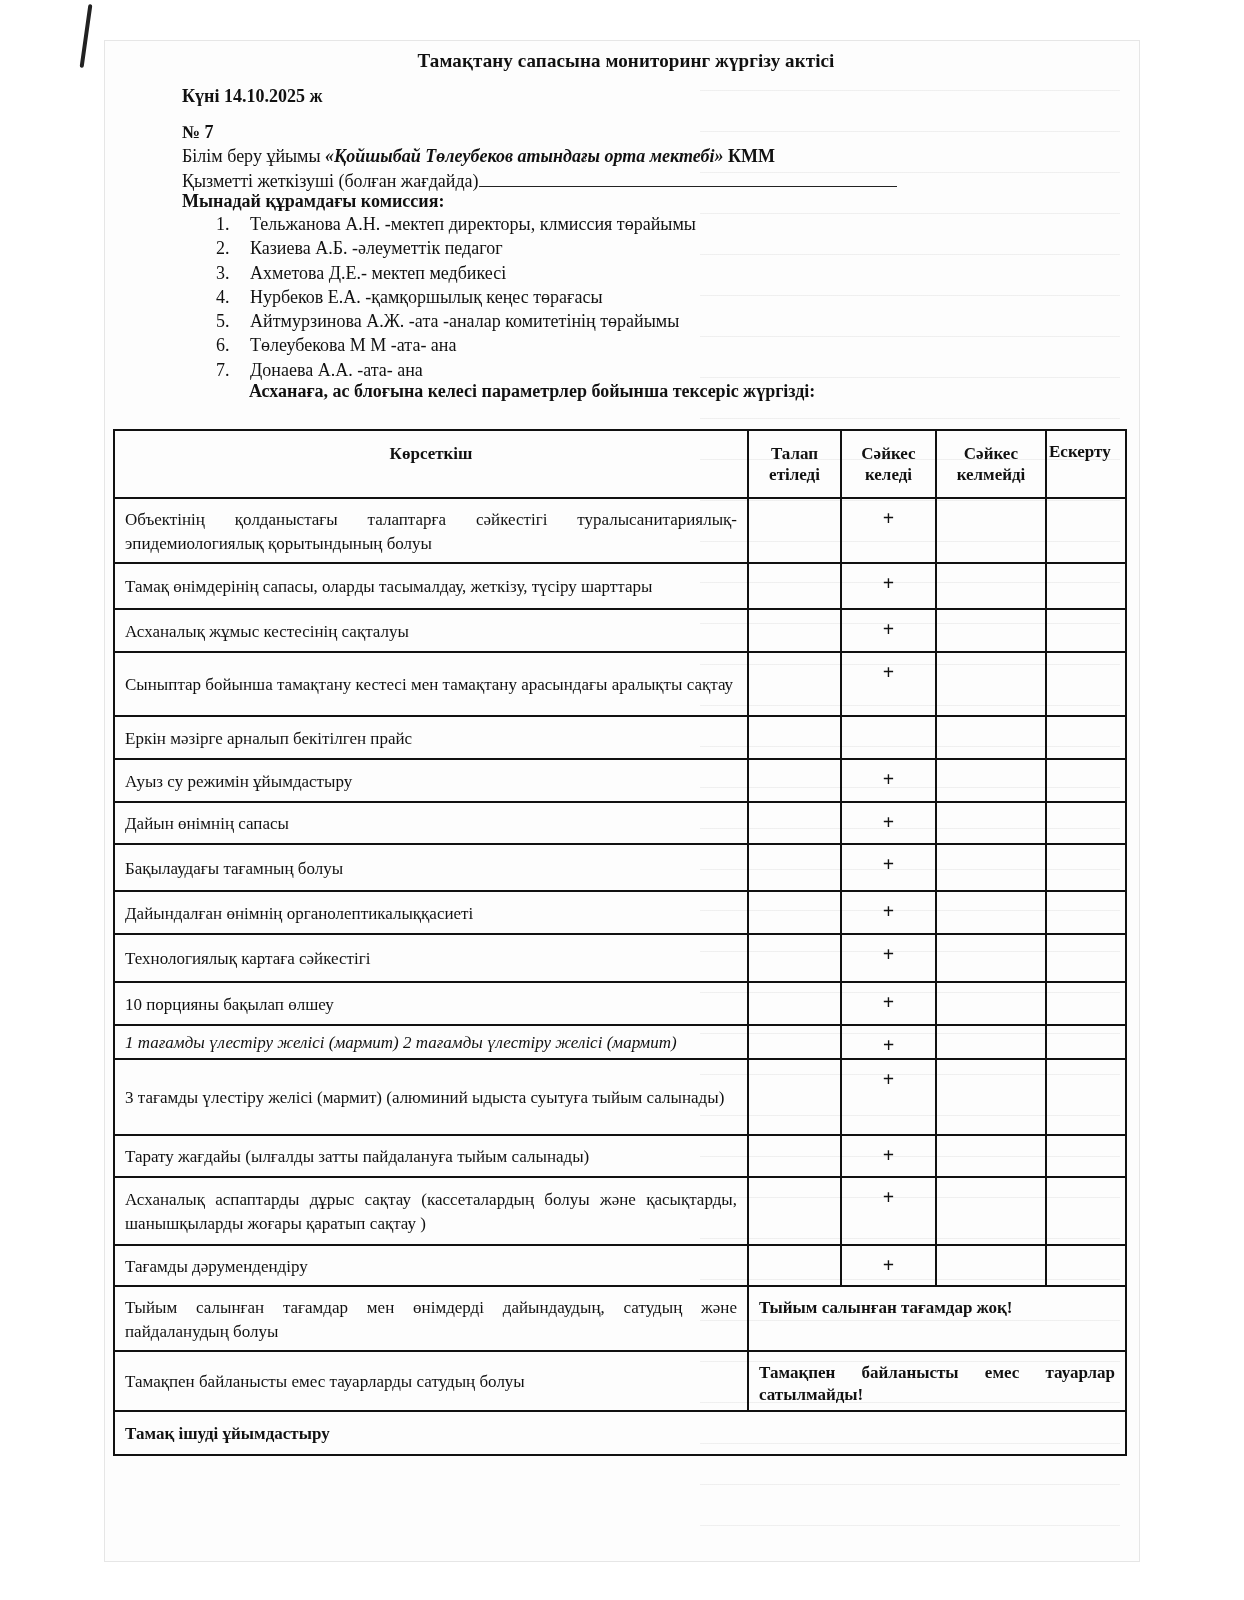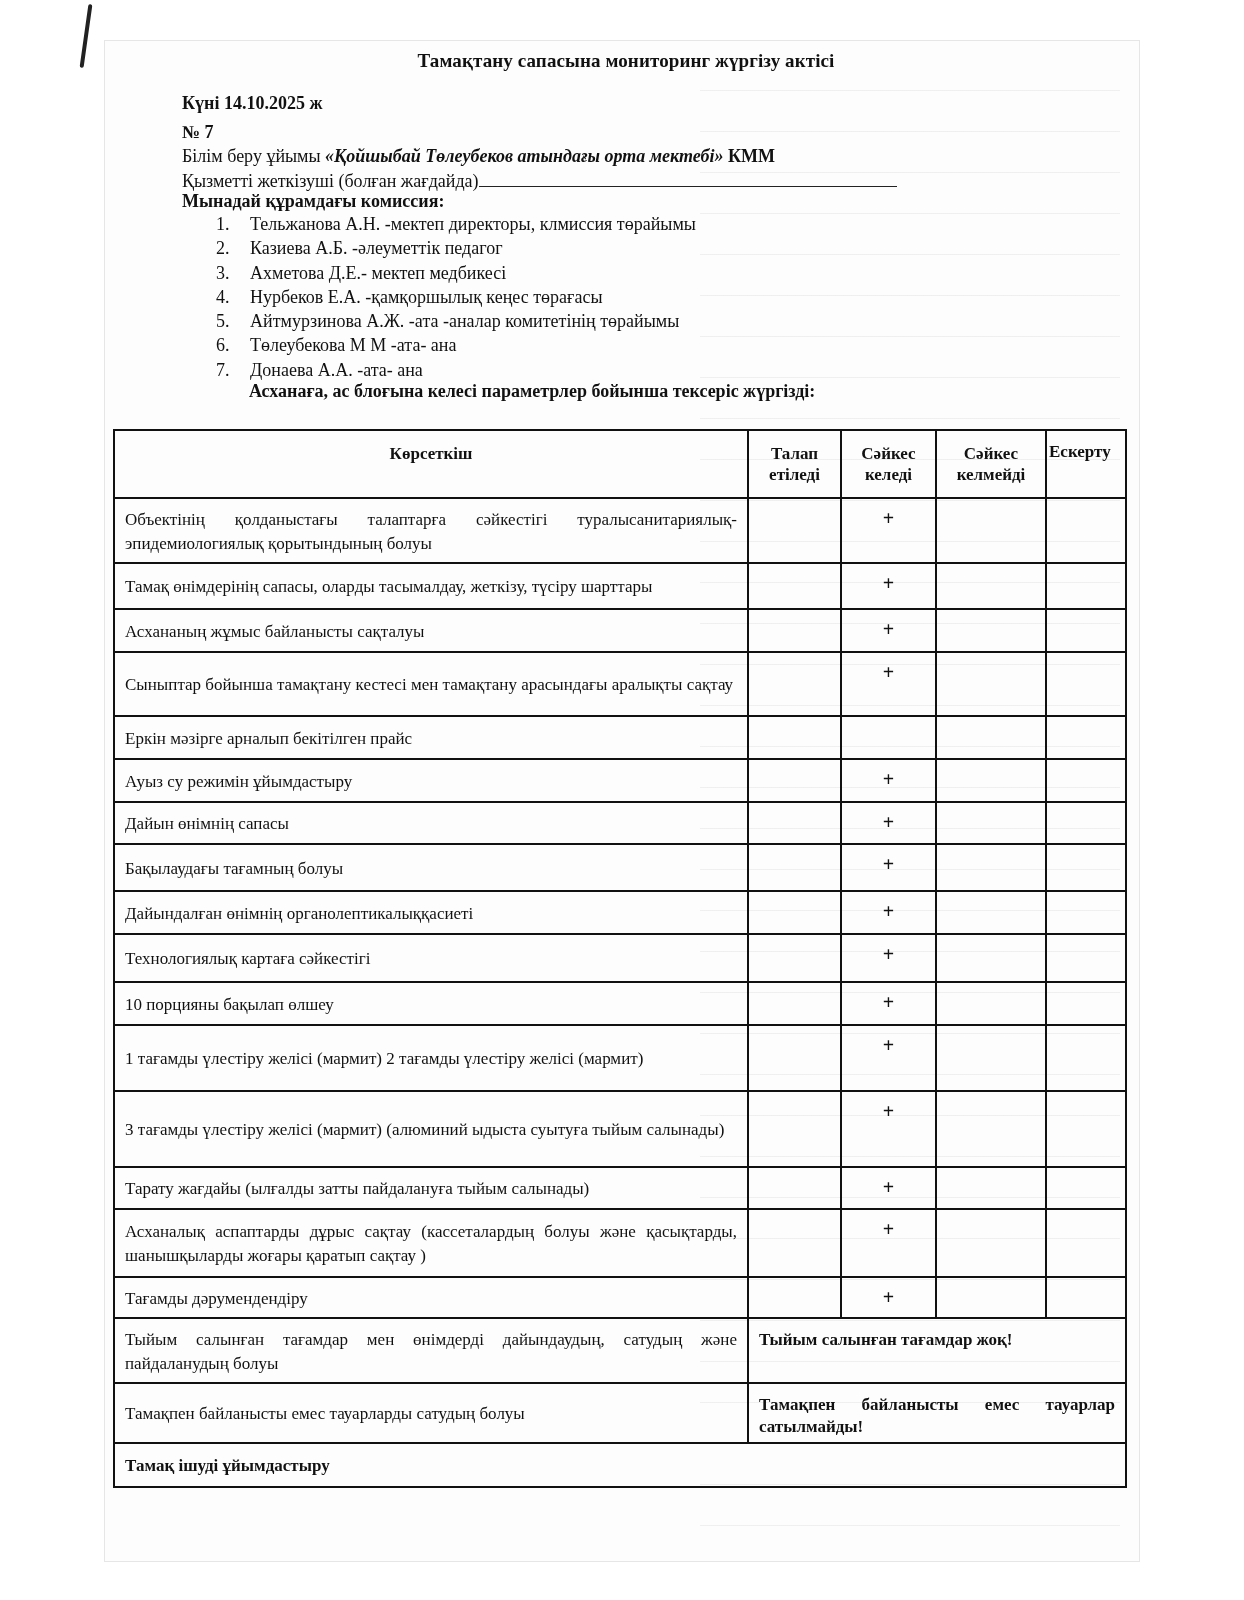--- a/index.html
+++ b/index.html
@@ -35,21 +35,21 @@
 </style>
 </head>
 <body>
 
 <div class="page"></div>
 <div class="ghost"></div>
 <div class="mark"></div>
 
 <div class="title">Тамақтану сапасына мониторинг жүргізу актісі</div>
 
-<div class="hdr" style="top:91px;">Күні 14.10.2025 ж</div>
+<div class="hdr" style="top:84px;">Күні 14.10.2025 ж</div>
 <div class="hdr" style="top:120px;">№ 7</div>
 <div class="hdr normal" style="top:144px;">
   <span>Білім беру ұйымы </span><b><i>«Қойшыбай Төлеубеков атындағы орта мектебі»</i></b><b> КММ</b>
 </div>
 <div class="hdr normal" style="top:168px;">
   <span>Қызметті жеткізуші (болған жағдайда)</span><span class="underline"></span>
 </div>
 <div class="hdr" style="top:189px;">Мынадай құрамдағы комиссия:</div>
 
 <div class="members" id="members">
@@ -111,21 +111,21 @@
         <td class="plus"></td>
       </tr>
       <tr style="height: 46px;">
         <td class="lbl">Тамақ өнімдерінің сапасы, оларды тасымалдау, жеткізу, түсіру шарттары</td>
         <td class="plus"></td>
         <td class="plus">+</td>
         <td class="plus"></td>
         <td class="plus"></td>
       </tr>
       <tr style="height: 43px;">
-        <td class="lbl">Асхананың жұмыс байланысты сақталуы</td>
+        <td class="lbl">Асханалық жұмыс кестесінің сақталуы</td>
         <td class="plus"></td>
         <td class="plus">+</td>
         <td class="plus"></td>
         <td class="plus"></td>
       </tr>
       <tr style="height: 64px;">
         <td class="lbl">Сыныптар бойынша тамақтану кестесі мен тамақтану арасындағы аралықты сақтау</td>
         <td class="plus"></td>
         <td class="plus">+</td>
         <td class="plus"></td>
@@ -173,21 +173,21 @@
         <td class="plus"></td>
         <td class="plus"></td>
       </tr>
       <tr style="height: 43px;">
         <td class="lbl">10 порцияны бақылап өлшеу</td>
         <td class="plus"></td>
         <td class="plus">+</td>
         <td class="plus"></td>
         <td class="plus"></td>
       </tr>
-      <tr style="height: 66px;">
+      <tr style="height: 34px; font-style: italic;">
         <td class="lbl">1 тағамды үлестіру желісі  (мармит) 2 тағамды үлестіру желісі  (мармит)</td>
         <td class="plus"></td>
         <td class="plus">+</td>
         <td class="plus"></td>
         <td class="plus"></td>
       </tr>
       <tr style="height: 76px;">
         <td class="lbl">3 тағамды үлестіру желісі  (мармит) (алюминий ыдыста суытуға тыйым салынады)</td>
         <td class="plus"></td>
         <td class="plus">+</td>

